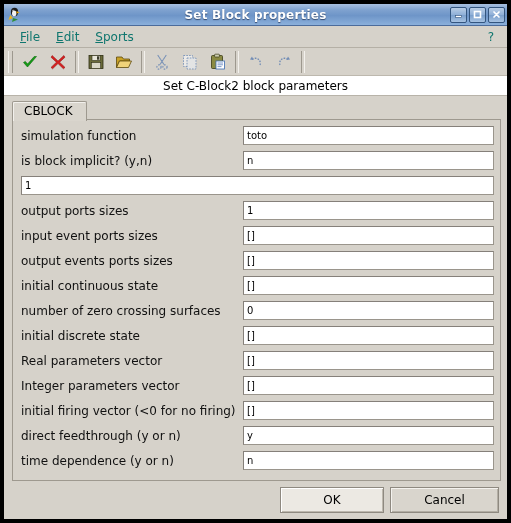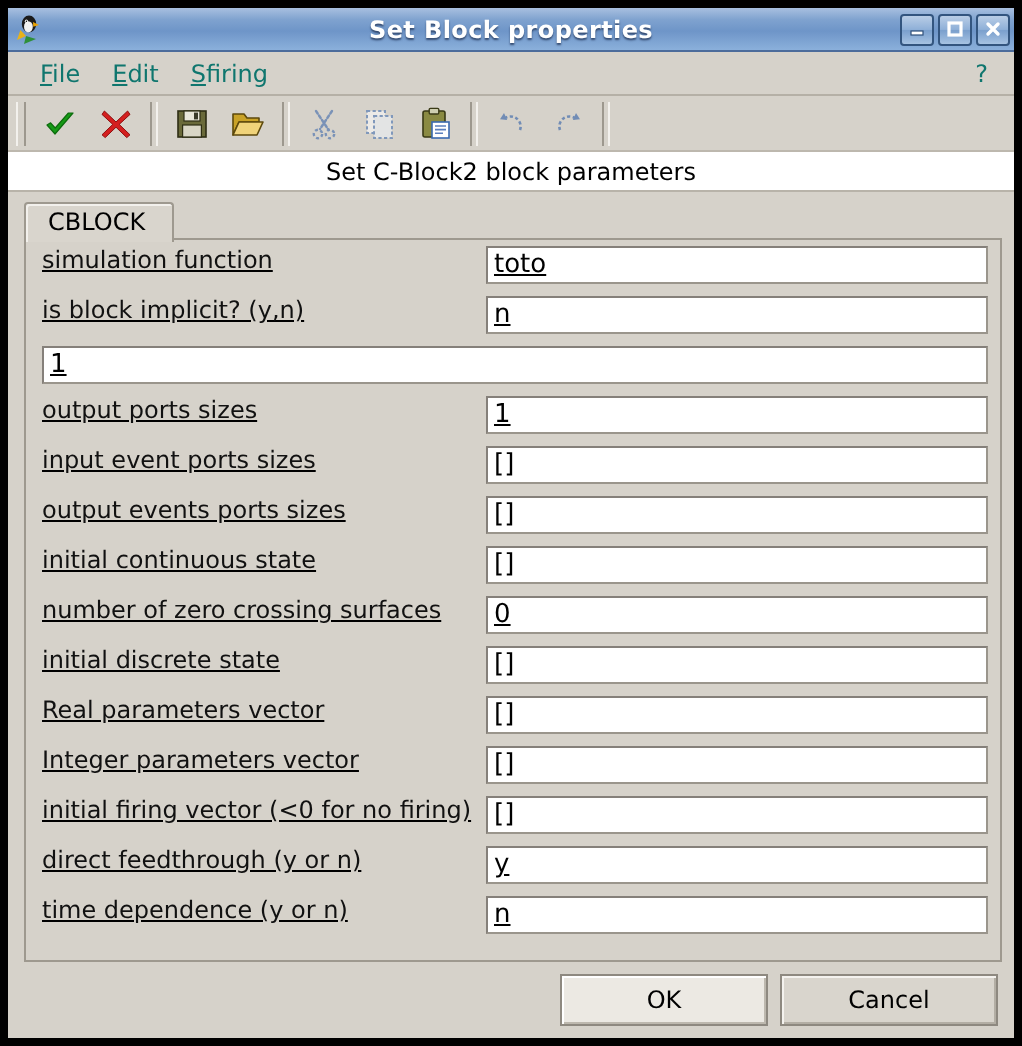--- a/index.html
+++ b/index.html
@@ -169,43 +169,43 @@
     border: 1px solid #9e998f;
     border-top: none;
     background: #d6d2ca;
     flex: 1 1 auto;
     overflow: hidden;
     padding: 3px 0 2px 0;
     box-sizing: border-box;
   }
   .row {
     display: flex;
+    align-items: center;
     height: 25px;
     padding: 0 6px 0 8px;
     box-sizing: border-box;
-    text-decoration: underline;
   }
   .row-label {
     width: 222px;
     flex: 0 0 222px;
     font-size: 12px;
     color: #111;
     white-space: nowrap;
     overflow: hidden;
   }
   .row-field {
     flex: 1 1 auto;
     height: 19px;
     box-sizing: border-box;
     background: #ffffff;
     border: 1px solid #9a958c;
     border-top-color: #85807a;
     border-left-color: #85807a;
     font-family: "DejaVu Sans", "Liberation Sans", sans-serif;
-    font-size: 13px;
+    font-size: 10px;
     color: #000;
     padding: 0 3px;
     line-height: 17px;
     outline: none;
   }
 
   
   .buttonbar {
     height: 38px;
     box-sizing: border-box;
@@ -269,21 +269,21 @@
         <svg width="9" height="9" viewBox="0 0 9 9">
             <path d="M2 2 L7 7 M7 2 L2 7" stroke="#ffffff" stroke-width="1.7" stroke-linecap="round"></path>
           </svg>
       </div>
     </div>
   </div>
 
   <div class="menubar">
     <div class="menu-item"><u>F</u><span>ile</span></div>
     <div class="menu-item"><u>E</u><span>dit</span></div>
-    <div class="menu-item"><u>S</u><span>firing</span></div>
+    <div class="menu-item"><u>S</u><span>ports</span></div>
     <div class="menu-item menu-help">?</div>
   </div>
 
   <div class="toolbar">
     <div class="tb-edge"></div>
 
     <div class="tb-group">
       <div class="tb-btn">
         <svg width="18" height="18" viewBox="0 0 18 18">
           <path d="M2.5 9.5 L6.5 14 L15.5 3.5 L13.2 3.5 L6.6 11 L4.3 8.4 Z" fill="#169b16" stroke="#0d6b0d" stroke-width="0.6" stroke-linejoin="round"></path>

